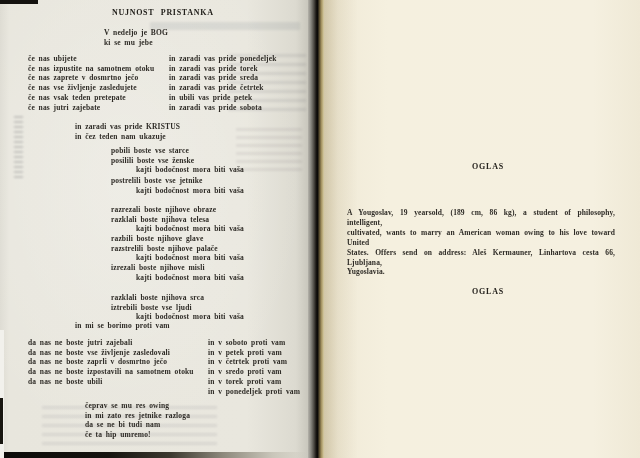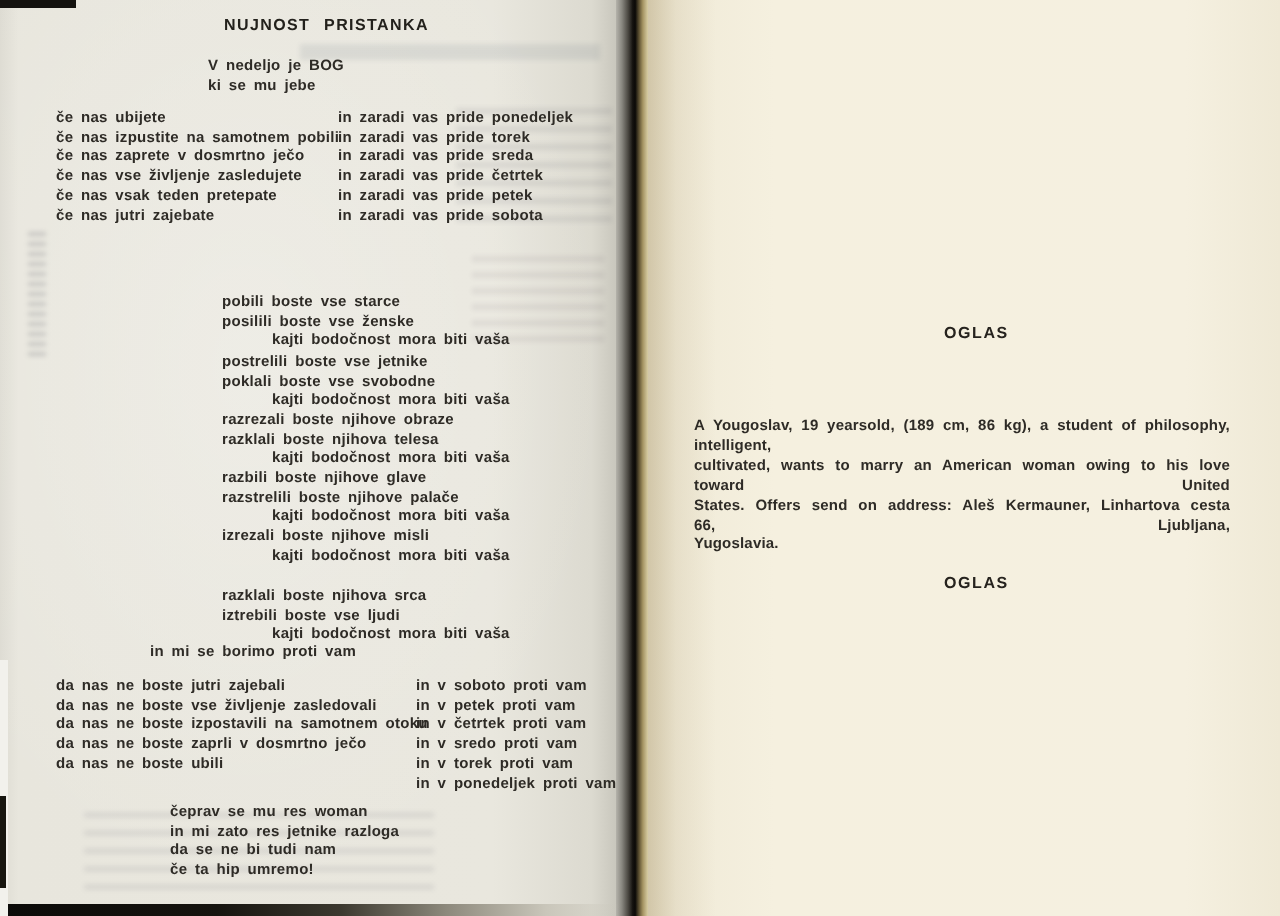--- a/index.html
+++ b/index.html
@@ -1,18 +1,18 @@
 <!DOCTYPE html>
 <html><head>
 <meta charset="utf-8">
 <style>
   html,body{margin:0;padding:0;}
   body{width:640px;height:458px;overflow:hidden;background:#0e0d0b;
        font-family:"Liberation Sans",sans-serif;}
-  .scan{position:relative;width:516px;height:458px;background:#0e0d0b;}
+  .scan{position:relative;width:516px;height:458px;background:#0e0d0b;font-family:Liberation Serif, serif;}
 
   
   .page{position:absolute;top:0;height:458px;}
   .page.left{left:0;width:308px;
     background:
       radial-gradient(ellipse at 40% 40%, rgba(255,255,255,0.25), rgba(0,0,0,0) 70%),
       linear-gradient(to right,#dddbd2 0,#e8e6dd 3%,#e9e7de 80%,#dcdad0 96%,#c9c7bd 100%);
   }
   .page.right{left:324px;width:316px;
     background:
@@ -73,44 +73,47 @@
 
     <div class="block ink title" style="left:112px;top:8px">NUJNOST PRISTANKA</div>
 
     <div class="block ink" style="left:104px;top:28px">
       <div class="line">V nedeljo je BOG</div>
       <div class="line">ki se mu jebe</div>
     </div>
 
     <div class="block ink" style="left:28px;top:54px">
       <div class="line">če nas ubijete</div>
-      <div class="line">če nas izpustite na samotnem pobili</div>
+      <div class="line">če nas izpustite na samotnem otoku</div>
       <div class="line">če nas zaprete v dosmrtno ječo</div>
       <div class="line">če nas vse življenje zasledujete</div>
       <div class="line">če nas vsak teden pretepate</div>
       <div class="line">če nas jutri zajebate</div>
     </div>
     <div class="block ink" style="left:169px;top:54px">
       <div class="line">in zaradi vas pride ponedeljek</div>
       <div class="line">in zaradi vas pride torek</div>
       <div class="line">in zaradi vas pride sreda</div>
       <div class="line">in zaradi vas pride četrtek</div>
-      <div class="line">in zaradi vas pride petek</div>
+      <div class="line">in ubili vas pride petek</div>
       <div class="line">in zaradi vas pride sobota</div>
     </div>
 
+    <div class="block ink" style="left:75px;top:122px">
+      <div class="line">in zaradi vas pride KRISTUS</div>
+      <div class="line">in čez teden nam ukazuje</div>
+    </div>
 
     <div class="block ink stanza" style="left:75px;top:146px">
       <div class="line">pobili boste vse starce</div>
       <div class="line">posilili boste vse ženske</div>
       <div class="line refrain">kajti bodočnost mora biti vaša</div>
     </div>
     <div class="block ink stanza" style="left:75px;top:176px">
       <div class="line">postrelili boste vse jetnike</div>
-      <div class="line">poklali boste vse svobodne</div>
       <div class="line refrain">kajti bodočnost mora biti vaša</div>
     </div>
     <div class="block ink stanza" style="left:75px;top:205px">
       <div class="line">razrezali boste njihove obraze</div>
       <div class="line">razklali boste njihova telesa</div>
       <div class="line refrain">kajti bodočnost mora biti vaša</div>
     </div>
     <div class="block ink stanza" style="left:75px;top:234px">
       <div class="line">razbili boste njihove glave</div>
       <div class="line">razstrelili boste njihove palače</div>
@@ -124,35 +127,35 @@
       <div class="line">razklali boste njihova srca</div>
       <div class="line">iztrebili boste vse ljudi</div>
       <div class="line refrain">kajti bodočnost mora biti vaša</div>
     </div>
 
     <div class="block ink" style="left:75px;top:321px">in mi se borimo proti vam</div>
 
     <div class="block ink" style="left:28px;top:338px">
       <div class="line">da nas ne boste jutri zajebali</div>
       <div class="line">da nas ne boste vse življenje zasledovali</div>
+      <div class="line">da nas ne boste zaprli v dosmrtno ječo</div>
       <div class="line">da nas ne boste izpostavili na samotnem otoku</div>
-      <div class="line">da nas ne boste zaprli v dosmrtno ječo</div>
       <div class="line">da nas ne boste ubili</div>
     </div>
     <div class="block ink" style="left:208px;top:338px">
       <div class="line">in v soboto proti vam</div>
       <div class="line">in v petek proti vam</div>
       <div class="line">in v četrtek proti vam</div>
       <div class="line">in v sredo proti vam</div>
       <div class="line">in v torek proti vam</div>
       <div class="line">in v ponedeljek proti vam</div>
     </div>
 
     <div class="block ink" style="left:85px;top:401px">
-      <div class="line">čeprav se mu res woman</div>
+      <div class="line">čeprav se mu res owing</div>
       <div class="line">in mi zato res jetnike razloga</div>
       <div class="line">da se ne bi tudi nam</div>
       <div class="line">če ta hip umremo!</div>
     </div>
   </div>
 
   <div class="spine"></div>
 
   <div class="page right">
     <div class="block ink oglas" style="left:148px;top:162px">OGLAS</div>

